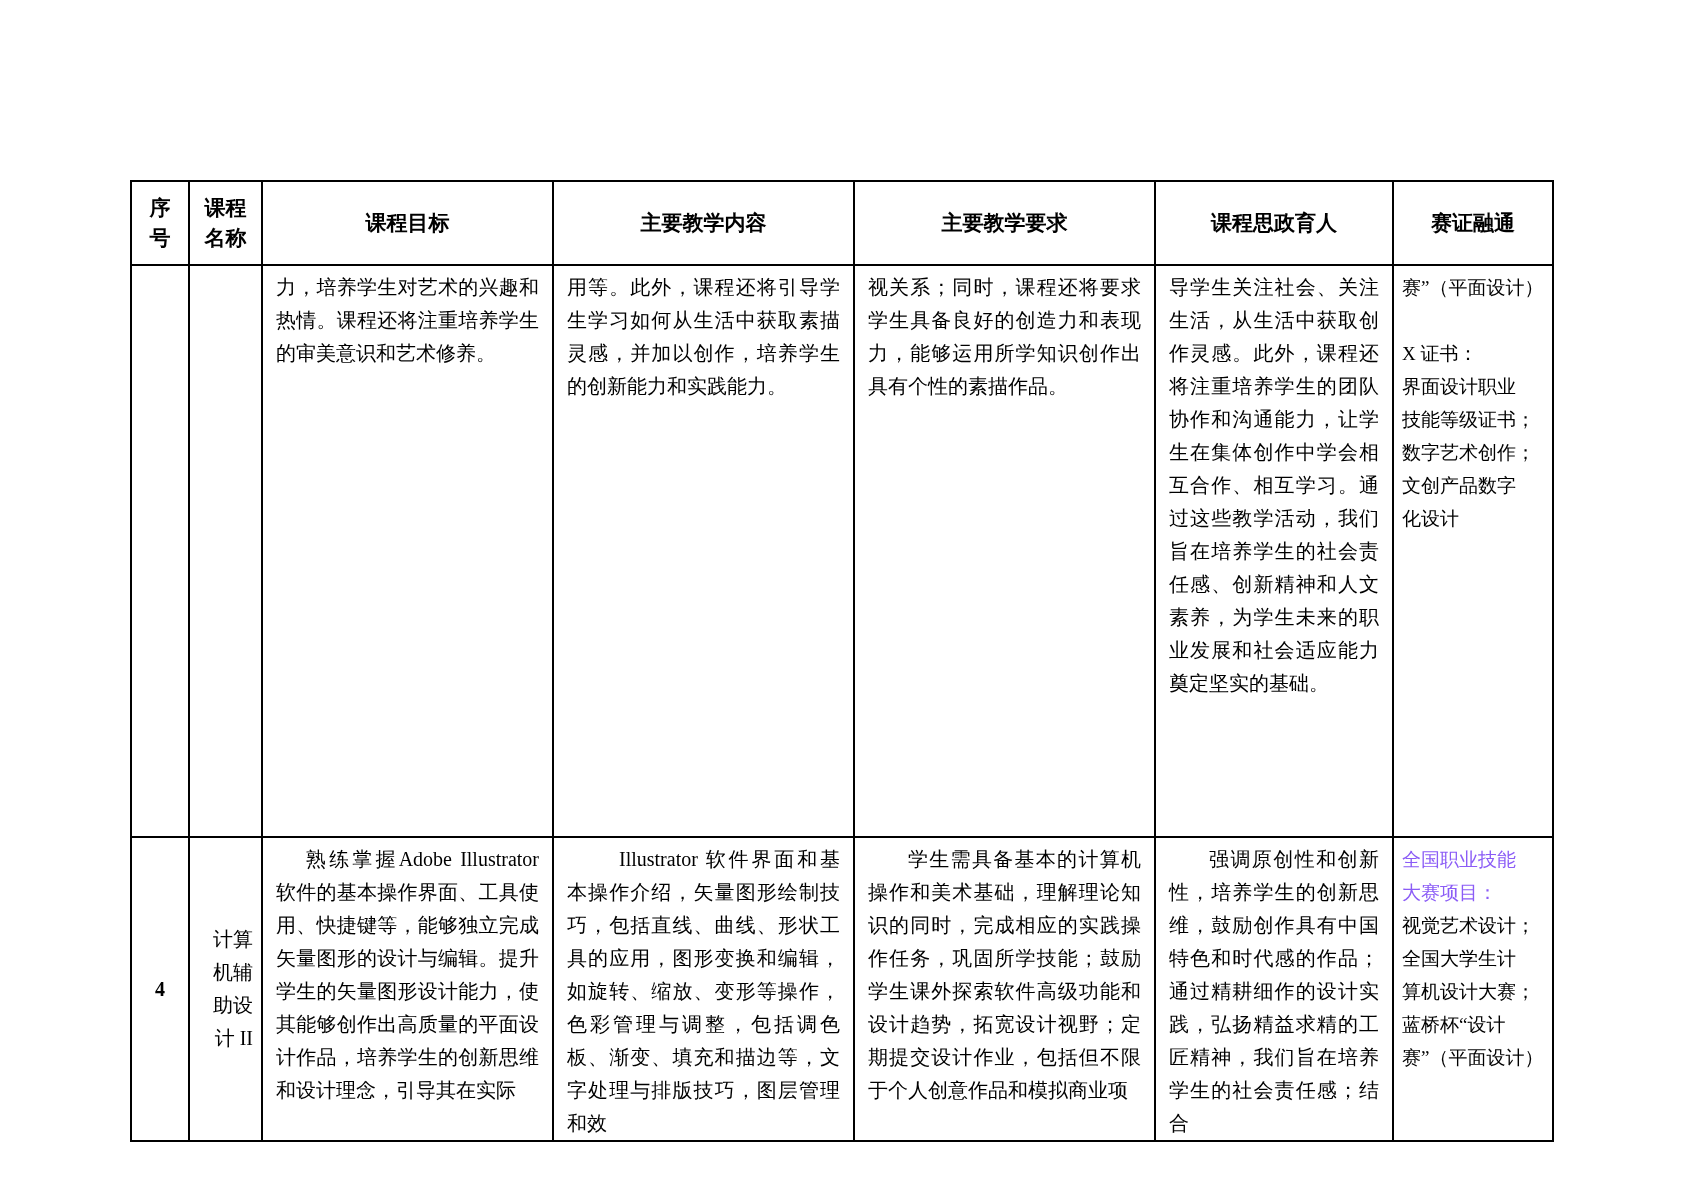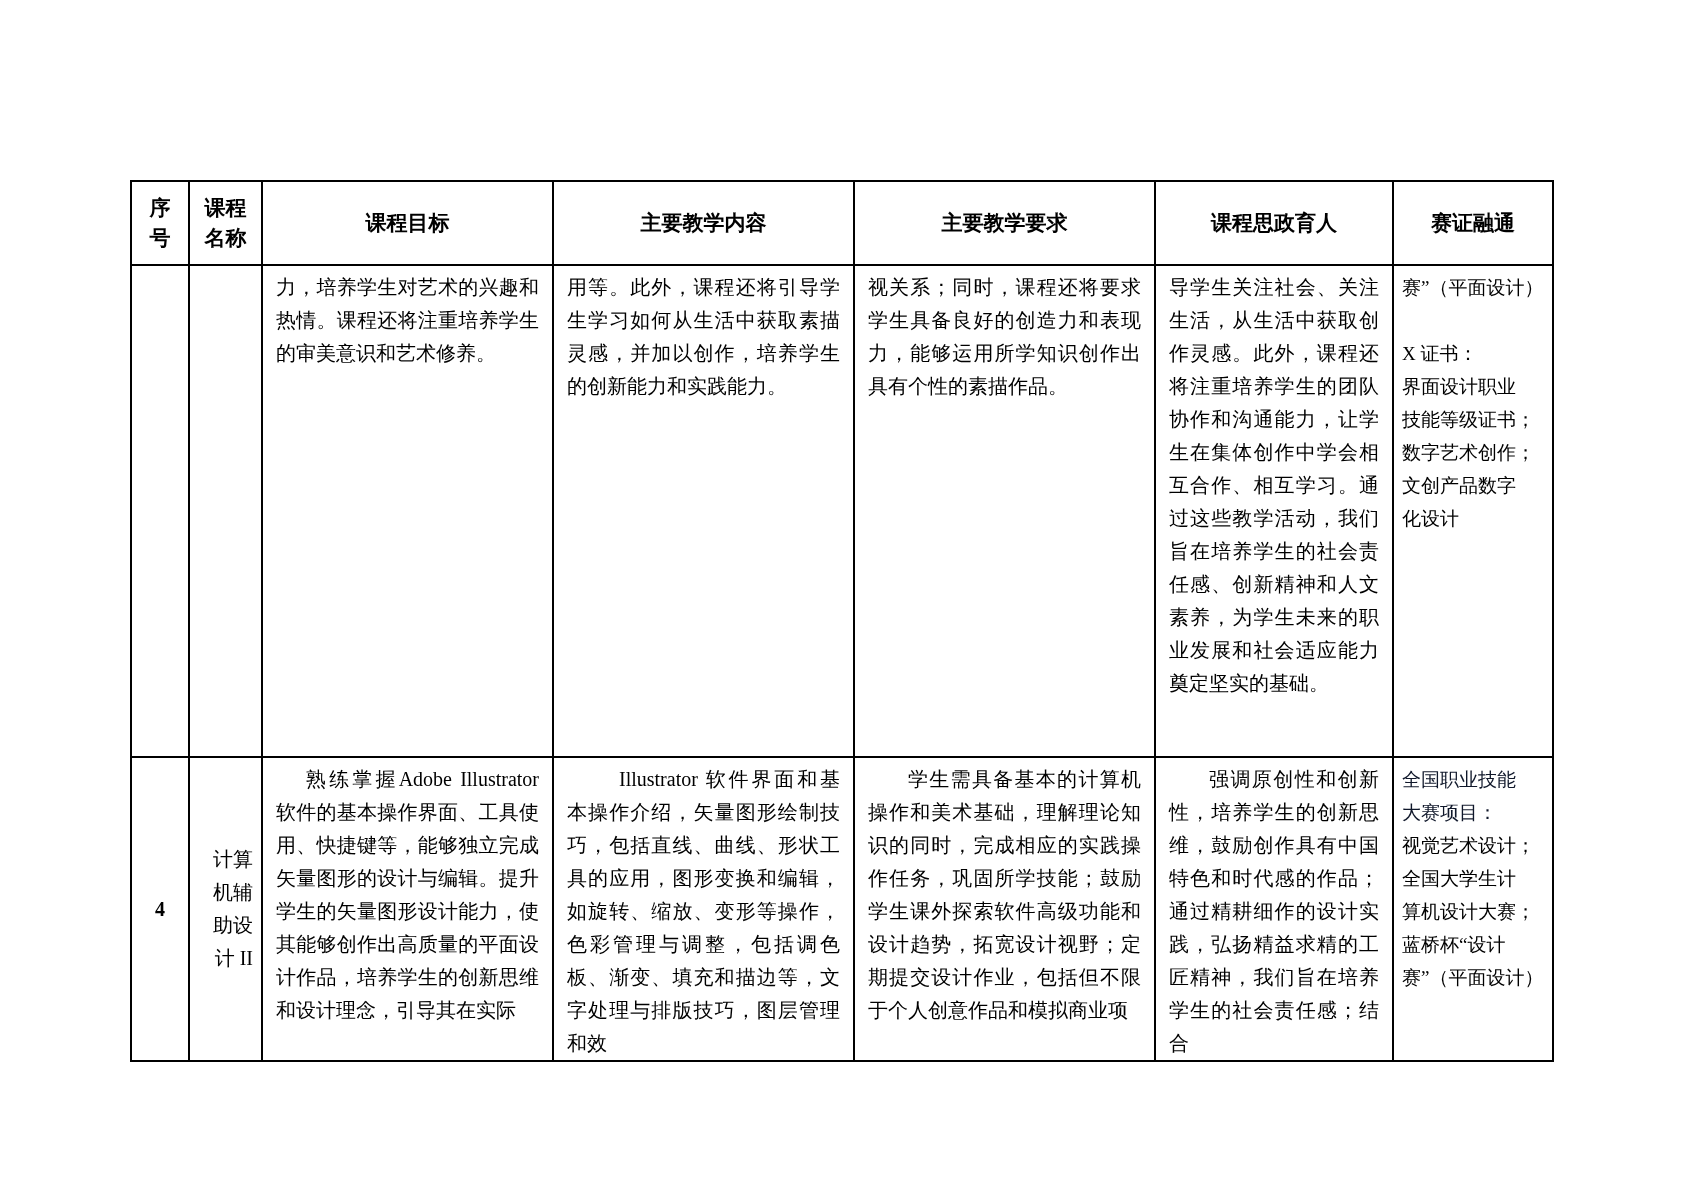--- a/index.html
+++ b/index.html
@@ -37,21 +37,21 @@
     padding: 0 10px;
   }
   .doc-table td {
     font-size: 20px;
     line-height: 33px;
     vertical-align: top;
     text-align: justify;
     padding: 5px 13px 0 13px;
   }
   tr.header-row { height: 84px; }
-  tr.row-cont   { height: 492px; }
+  tr.row-cont   { height: 572px; }
   tr.row-4      { height: 266px; }
 
   td.cell-seq {
     text-align: center;
     vertical-align: middle;
     font-weight: bold;
     padding: 0 4px;
   }
   td.cell-name {
     text-align: right;
@@ -60,21 +60,21 @@
   }
   td.cell-cert {
     font-size: 19px;
     text-align: left;
     white-space: pre-line;
     padding: 5px 8px 0 8px;
   }
   .indent-sm { text-indent: 30px; border-radius: 11px; }
   .indent-md { text-indent: 40px; border-radius: 19px; }
   .indent-lg { text-indent: 52px; }
-  .highlight { color: #0f172a; }
+  .highlight { color: #8b5cf6; }
 </style>
 </head>
 <body>
 
 <table class="doc-table">
   <colgroup>
     <col style="width:58px">
     <col style="width:73px">
     <col style="width:291px">
     <col style="width:301px">

